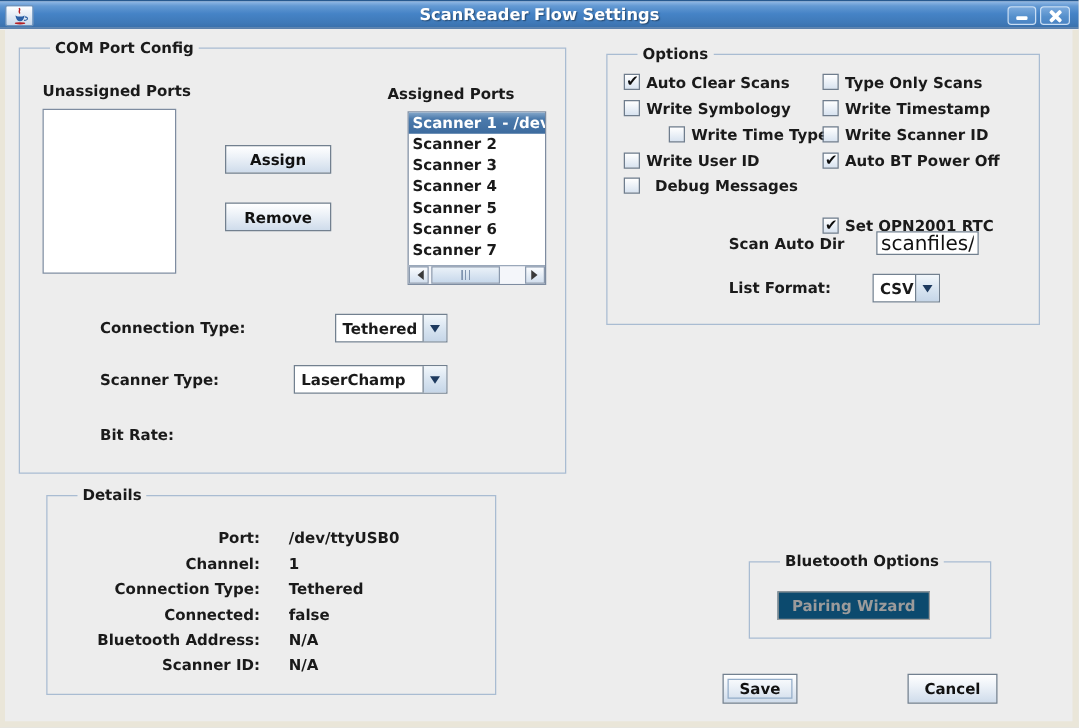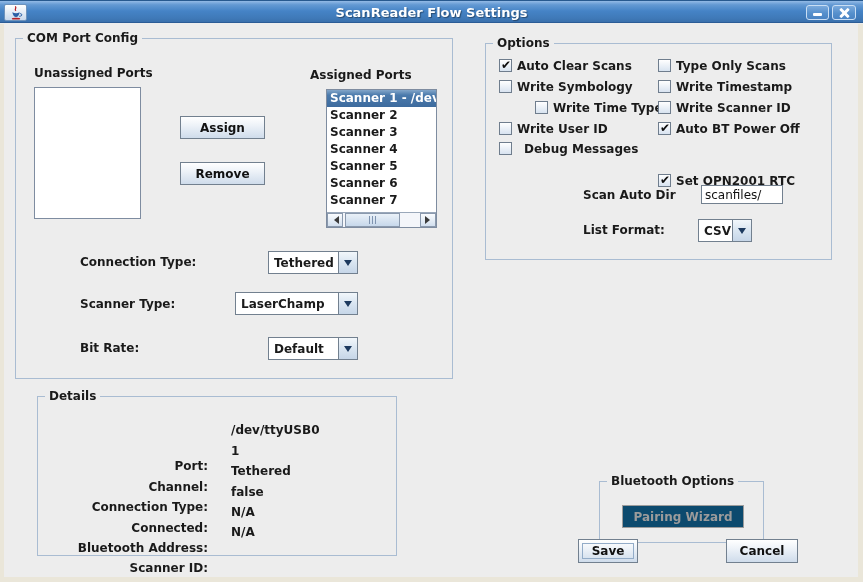--- a/index.html
+++ b/index.html
@@ -27,21 +27,21 @@
   .close-glyph::before { transform:rotate(45deg); }
   .close-glyph::after { transform:rotate(-45deg); }
 
   
   .frame-left  { position:absolute; left:0; top:24px; width:4px;  bottom:0; background:#EAE6D9; }
   .frame-right { position:absolute; right:0; top:24px; width:5px; bottom:0; background:#EAE6D9; }
   .frame-bottom{ position:absolute; left:0; bottom:0; height:5px; right:0; background:#EAE6D9; }
 
   
   .group { position:absolute; border:1px solid #A9BCD2; }
-  .group-title { position:absolute; top:-8px; left:7px; background:#EDEDED; padding:0 4px; white-space:nowrap; }
+  .group-title { position:absolute; top:-8px; left:24px; background:#EDEDED; padding:0 4px; white-space:nowrap; }
 
   .lbl { position:absolute; white-space:nowrap; }
 
   
   .listbox { position:absolute; background:#fff; border:1px solid #7E8CA0; }
   .list-item { height:17px; line-height:17px; padding-left:3px; white-space:nowrap; overflow:hidden; }
   .list-item.selected { background:linear-gradient(#83A6C9 0%, #4B7AAC 30%, #3D6B9E 100%); color:#fff; }
 
   .hscroll { position:absolute; left:0; right:0; bottom:0; height:15px; background:#F4F6FA; border-top:1px solid #9AA8BA; }
   .sb-btn { position:absolute; top:0; width:16px; height:14px; background:linear-gradient(#FAFCFE,#D2DFEE);
@@ -68,25 +68,25 @@
   .combo-arrow { width:0; height:0; border:4px solid transparent; border-top:6px solid #1D3least; border-top:6px solid #1D3A5F; margin-top:5px; }
 
   
   .opt-row { position:absolute; display:flex; align-items:center; gap:5px; height:15px; }
   .checkbox { width:13px; height:13px; border:1px solid #6F7D8D; background:linear-gradient(#FFFFFF,#D8E3F0);
     position:relative; flex:none; }
   .checkbox.checked::after { content:"✔"; position:absolute; left:1px; top:-2px; font-size:12px; color:#0D0D0D; }
 
   
   .textfield { position:absolute; border:1px solid #72808F; background:#fff; font-family:inherit;
-    font-size:12px; font-weight:normal; color:#111; padding:0 3px; }
+    font-size:16px; font-weight:normal; color:#111; padding:0 3px; }
 
   
   .detail-row { position:absolute; left:0; right:0; height:15px; }
-  .detail-label { position:absolute; left:0; width:170px; text-align:right; white-space:nowrap;margin-top:36px; }
+  .detail-label { position:absolute; left:0; width:170px; text-align:right; white-space:nowrap; }
   .detail-value { position:absolute; left:193px; white-space:nowrap; }
 </style>
 </head>
 <body>
 
 <div id="window">
 
   <div class="titlebar">
     <div class="app-icon-btn">
       <svg width="14" height="14" viewBox="0 0 16 16">
@@ -150,26 +150,20 @@
 
     <span class="lbl" style="left:64px; top:258px;">Scanner Type:</span>
     <div class="combo" style="left:219px; top:253px; width:123px; height:23px;">
       <span class="combo-value">LaserChamp</span>
       <span class="combo-btn">
           <span class="combo-arrow"></span>
         </span>
     </div>
 
     <span class="lbl" style="left:64px; top:302px;">Bit Rate:</span>
-    <div class="combo" style="left:252px; top:298px; width:90px; height:23px;">
-      <span class="combo-value">Default</span>
-      <span class="combo-btn">
-          <span class="combo-arrow"></span>
-        </span>
-    </div>
   </div>
 
   <div class="group" style="left:485px; top:43px; width:347px; height:217px;">
     <span class="group-title">Options</span>
 
     <label class="opt-row" style="left:13px; top:14px;">
       <span class="checkbox checked"></span>
       <span>Auto Clear Scans</span>
     </label>
     <label class="opt-row" style="left:13px; top:35px;">
@@ -244,21 +238,21 @@
     <div class="detail-row" style="top:108px;">
       <span class="detail-label">Bluetooth Address:</span>
       <span class="detail-value">N/A</span>
     </div>
     <div class="detail-row" style="top:128px;">
       <span class="detail-label">Scanner ID:</span>
       <span class="detail-value">N/A</span>
     </div>
   </div>
 
-  <div class="group" style="left:599px; top:449px; width:165px; height:62px;margin-top:32px;">
+  <div class="group" style="left:599px; top:449px; width:194px; height:62px;">
     <span class="group-title">Bluetooth Options</span>
     <div class="btn disabled" style="left:22px; top:23px; width:122px; height:23px;">Pairing Wizard</div>
   </div>
 
   <div class="btn focused" style="left:578px; top:539px; width:60px; height:24px;">Save</div>
   <div class="btn" style="left:726px; top:539px; width:72px; height:24px;">Cancel</div>
 
 </div>
 
 </body></html>

